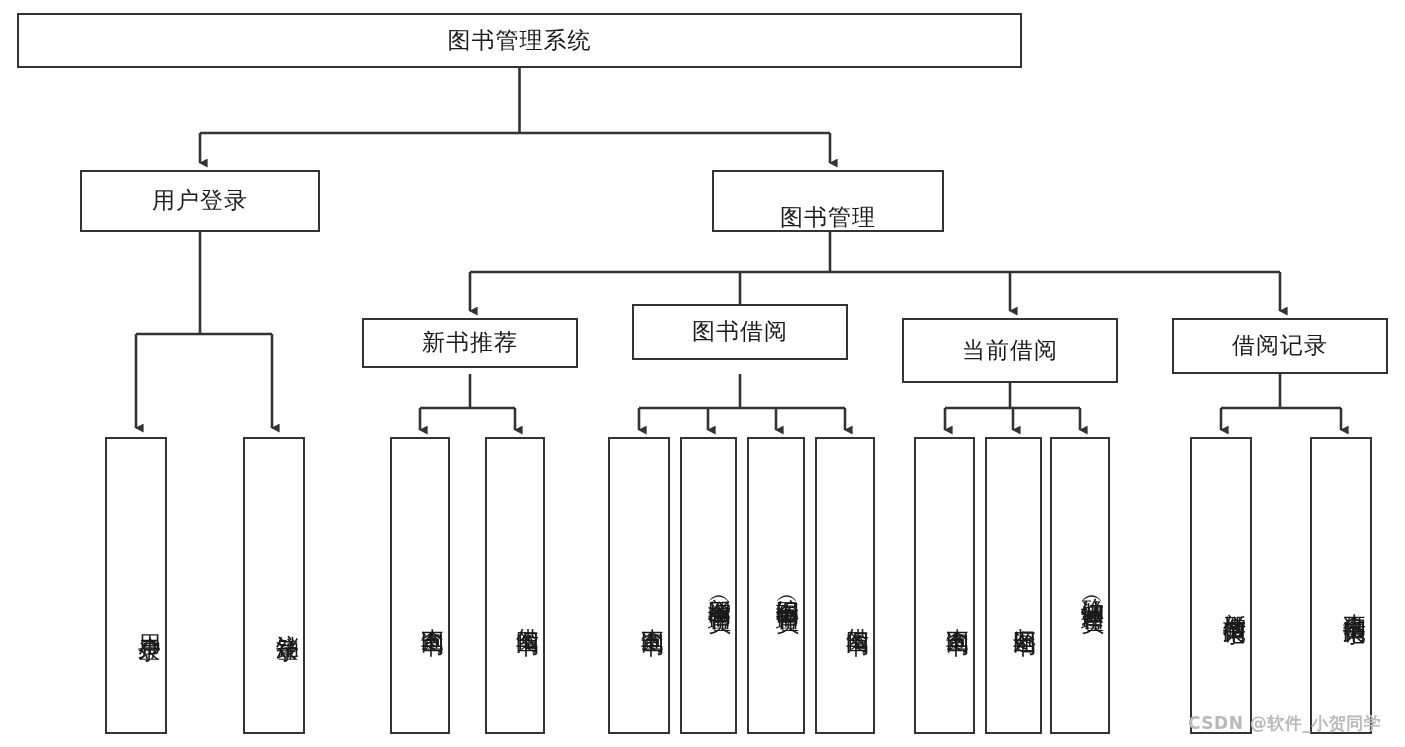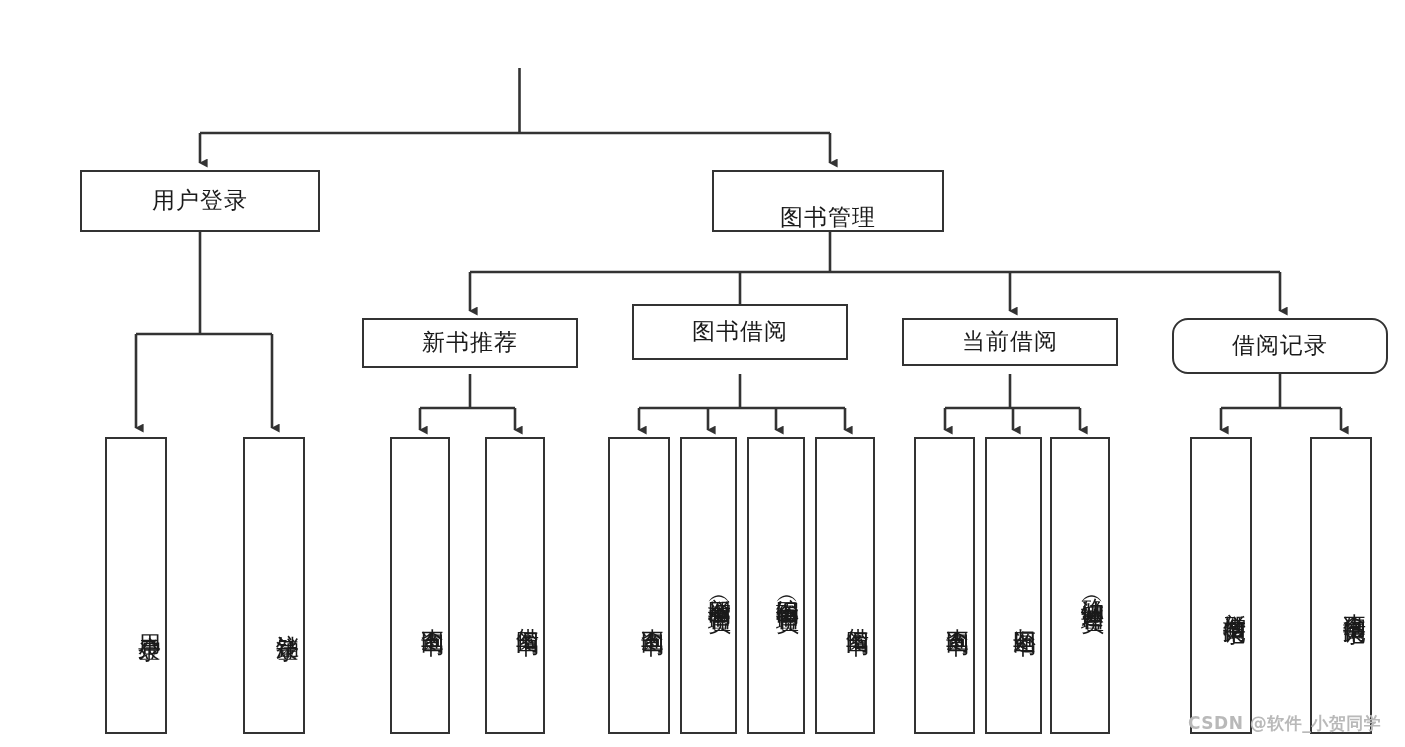--- a/index.html
+++ b/index.html
@@ -115,38 +115,41 @@
       <path d="M1013,408 L1013,430" marker-end="url(#arrow)"></path>
       <path d="M1080,408 L1080,430" marker-end="url(#arrow)"></path>
 
       <path d="M1280,374 L1280,408"></path>
       <path d="M1221,408 L1341,408"></path>
       <path d="M1221,408 L1221,430" marker-end="url(#arrow)"></path>
       <path d="M1341,408 L1341,430" marker-end="url(#arrow)"></path>
     </g>
   </svg>
 
+  <div class="node node-h" style="left:17px; top:13px; width:1005px; height:55px;">
+    <span>图书管理系统</span>
+  </div>
 
   <div class="node node-h" style="left:80px; top:170px; width:240px; height:62px;">
     <span>用户登录</span>
   </div>
   <div class="node node-h" style="left:712px; top:170px; width:232px; height:62px;align-items:flex-end;">
     <span>图书管理</span>
   </div>
 
   <div class="node node-h" style="left:362px; top:318px; width:216px; height:50px;">
     <span>新书推荐</span>
   </div>
   <div class="node node-h" style="left:632px; top:304px; width:216px; height:56px;">
     <span>图书借阅</span>
   </div>
-  <div class="node node-h" style="left:902px; top:318px; width:216px; height:48px;">
+  <div class="node node-h" style="left:902px; top:318px; width:216px; height:65px;">
     <span>当前借阅</span>
   </div>
-  <div class="node node-h" style="left:1172px; top:318px; width:216px; height:56px;border-radius:16px;">
+  <div class="node node-h" style="left:1172px; top:318px; width:216px; height:56px;">
     <span>借阅记录</span>
   </div>
 
   <div class="node node-v" style="left:105px; top:437px; width:62px; height:297px; padding-top:68px;">
     <span>用户登录</span>
   </div>
   <div class="node node-v" style="left:243px; top:437px; width:62px; height:297px; padding-top:68px;">
     <span>注销登录</span>
   </div>
 

